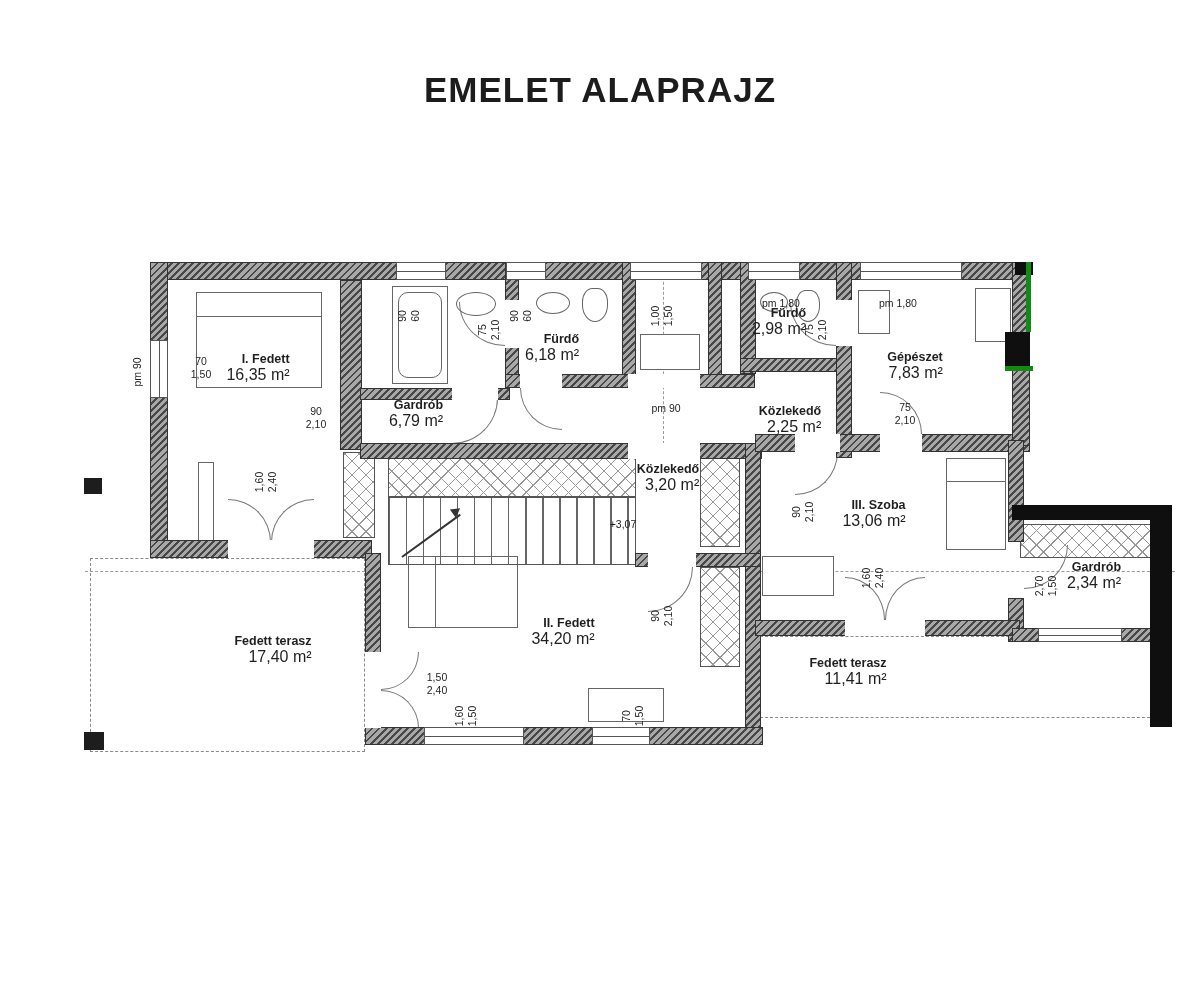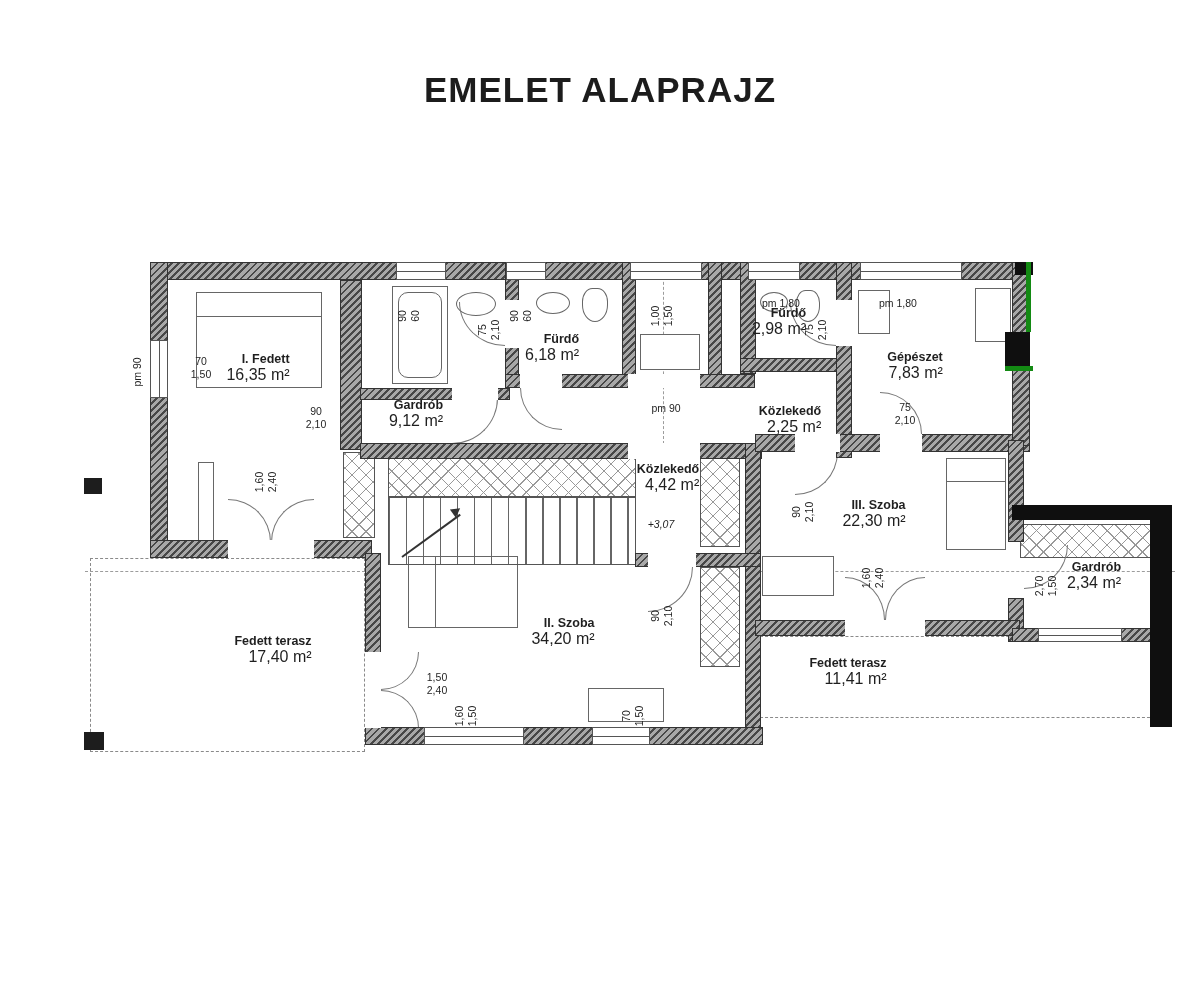--- a/index.html
+++ b/index.html
@@ -152,52 +152,52 @@
 
     <div class="sq" style="left:84px;top:478px;width:18px;height:16px;"></div>
     <div class="sq" style="left:84px;top:732px;width:20px;height:18px;"></div>
 
   <div class="room-label" style="left: 258px; top: 368px;">
         <div class="rn">I. Fedett</div>
         <div class="ra">16,35 m²</div>
       </div>
       <div class="room-label" style="left: 416px; top: 414px;">
         <div class="rn">Gardrób</div>
-        <div class="ra">9,12 m²</div>
+        <div class="ra">6,79 m²</div>
       </div>
       <div class="room-label" style="left: 552px; top: 348px;">
         <div class="rn">Fürdő</div>
         <div class="ra">6,18 m²</div>
       </div>
       <div class="room-label" style="left: 779px; top: 322px;">
         <div class="rn">Fürdő</div>
         <div class="ra">2,98 m²</div>
       </div>
       <div class="room-label" style="left: 915px; top: 366px;">
         <div class="rn">Gépészet</div>
         <div class="ra">7,83 m²</div>
       </div>
       <div class="room-label" style="left: 790px; top: 420px;">
         <div class="rn">Közlekedő</div>
         <div class="ra">2,25 m²</div>
       </div>
       <div class="room-label" style="left: 668px; top: 478px;">
         <div class="rn">Közlekedő</div>
-        <div class="ra">4,42 m²</div>
+        <div class="ra">3,20 m²</div>
       </div>
       <div class="room-label" style="left: 874px; top: 514px;">
         <div class="rn">III. Szoba</div>
-        <div class="ra">22,30 m²</div>
+        <div class="ra">13,06 m²</div>
       </div>
       <div class="room-label" style="left: 1094px; top: 576px;">
         <div class="rn">Gardrób</div>
         <div class="ra">2,34 m²</div>
       </div>
       <div class="room-label" style="left: 563px; top: 632px;">
-        <div class="rn">II. Szoba</div>
+        <div class="rn">II. Fedett</div>
         <div class="ra">34,20 m²</div>
       </div>
       <div class="room-label" style="left: 273px; top: 650px;">
         <div class="rn">Fedett terasz</div>
         <div class="ra">17,40 m²</div>
       </div>
       <div class="room-label" style="left: 848px; top: 672px;">
         <div class="rn">Fedett terasz</div>
         <div class="ra">11,41 m²</div>
       </div>
@@ -270,17 +270,17 @@
         <div>1,50</div>
       </div>
       <div class="dim rot" style="left: 633px; top: 716px;">
         <div>70</div>
         <div>1,50</div>
       </div>
       <div class="dim rot" style="left: 1046px; top: 586px;">
         <div>2,70</div>
         <div>1,50</div>
       </div>
-      <div class="dim" style="left: 661px; top: 524px; font-style: italic;">
+      <div class="dim" style="left: 623px; top: 524px;">
         <div>+3,07</div>
       </div>
     </div>
 </div>
 
 </body></html>

